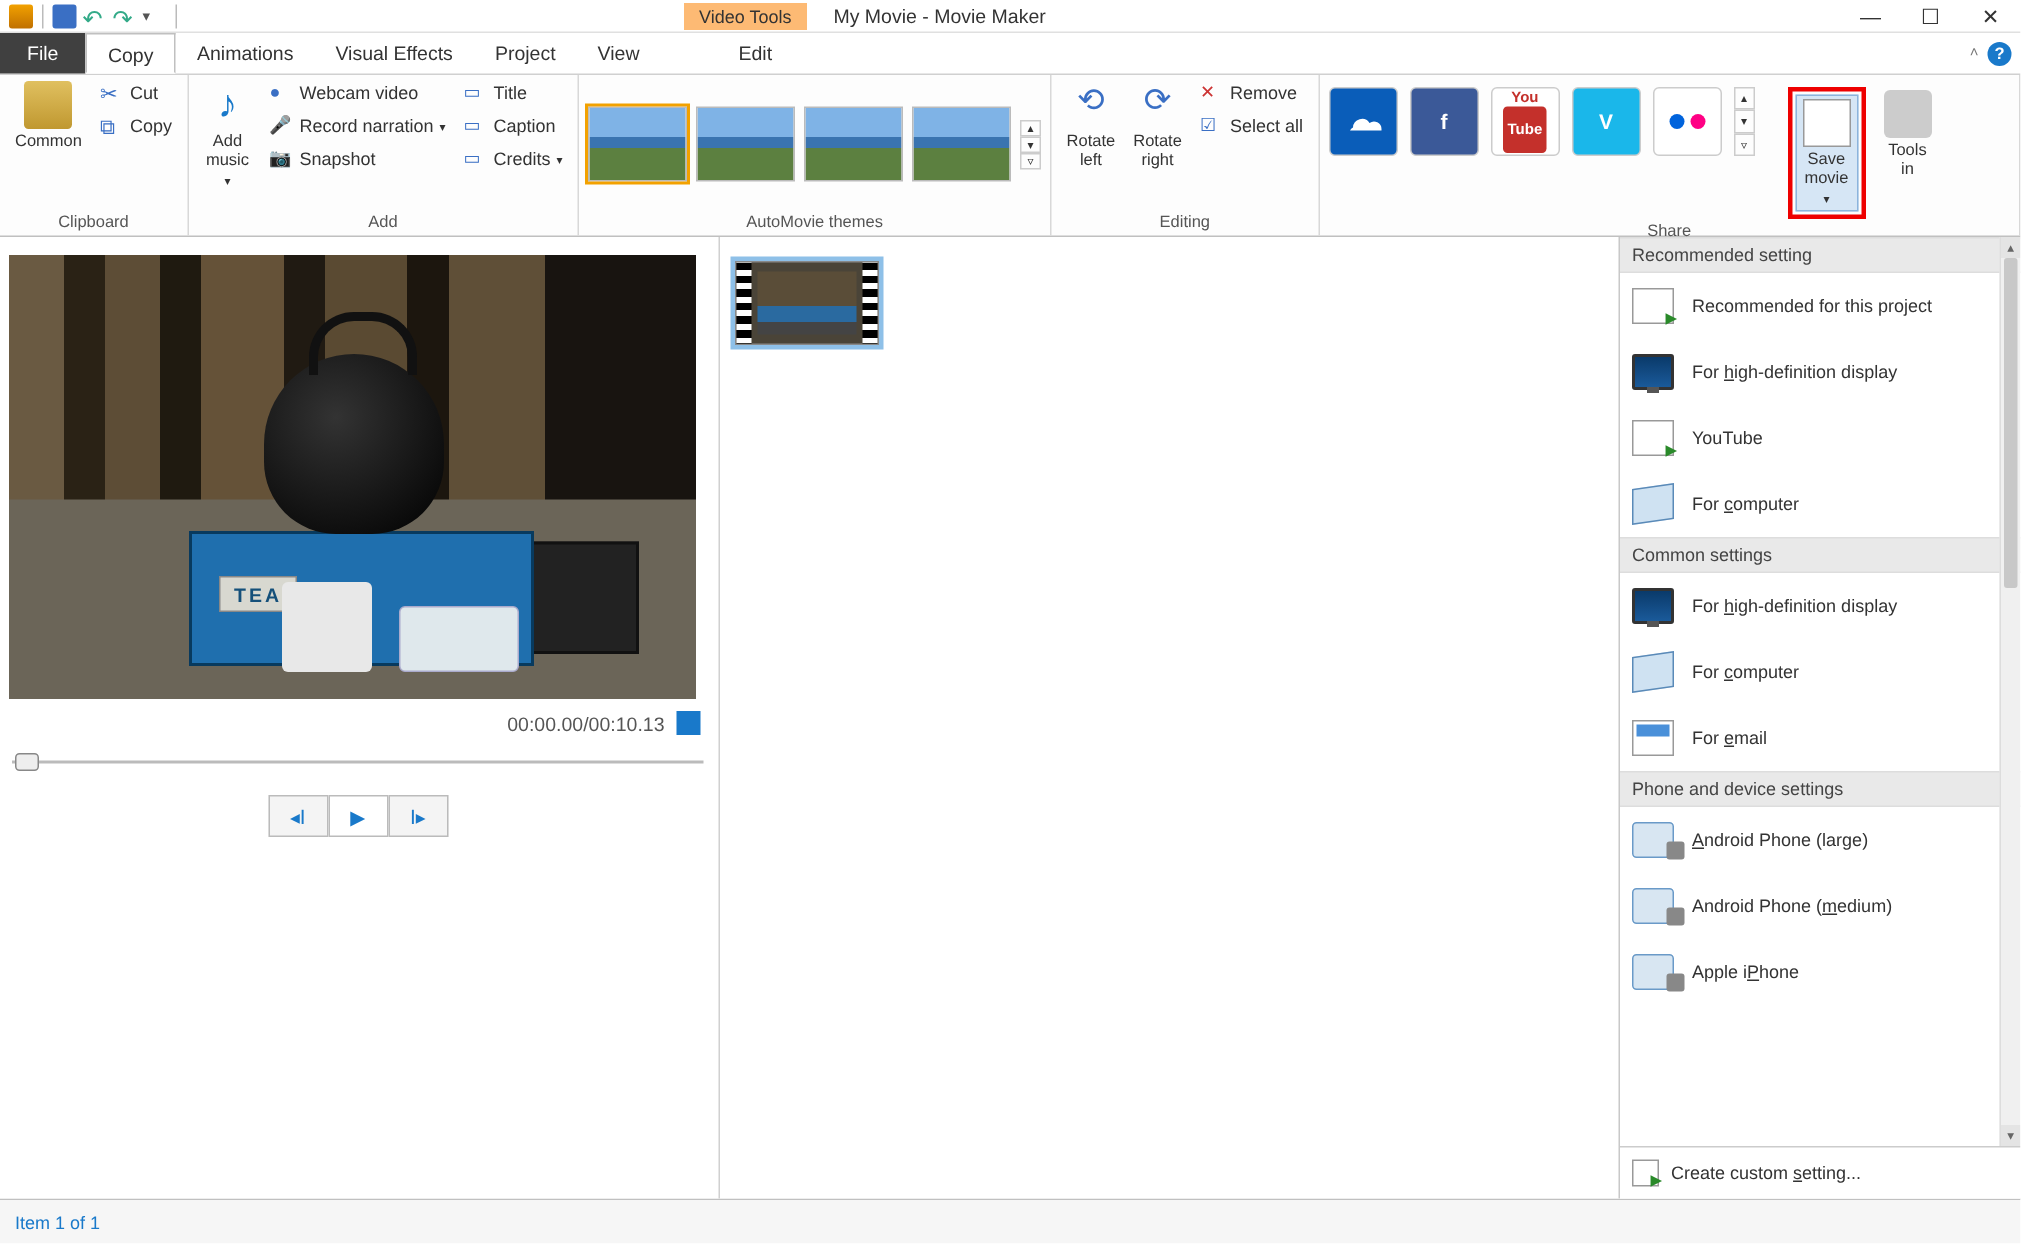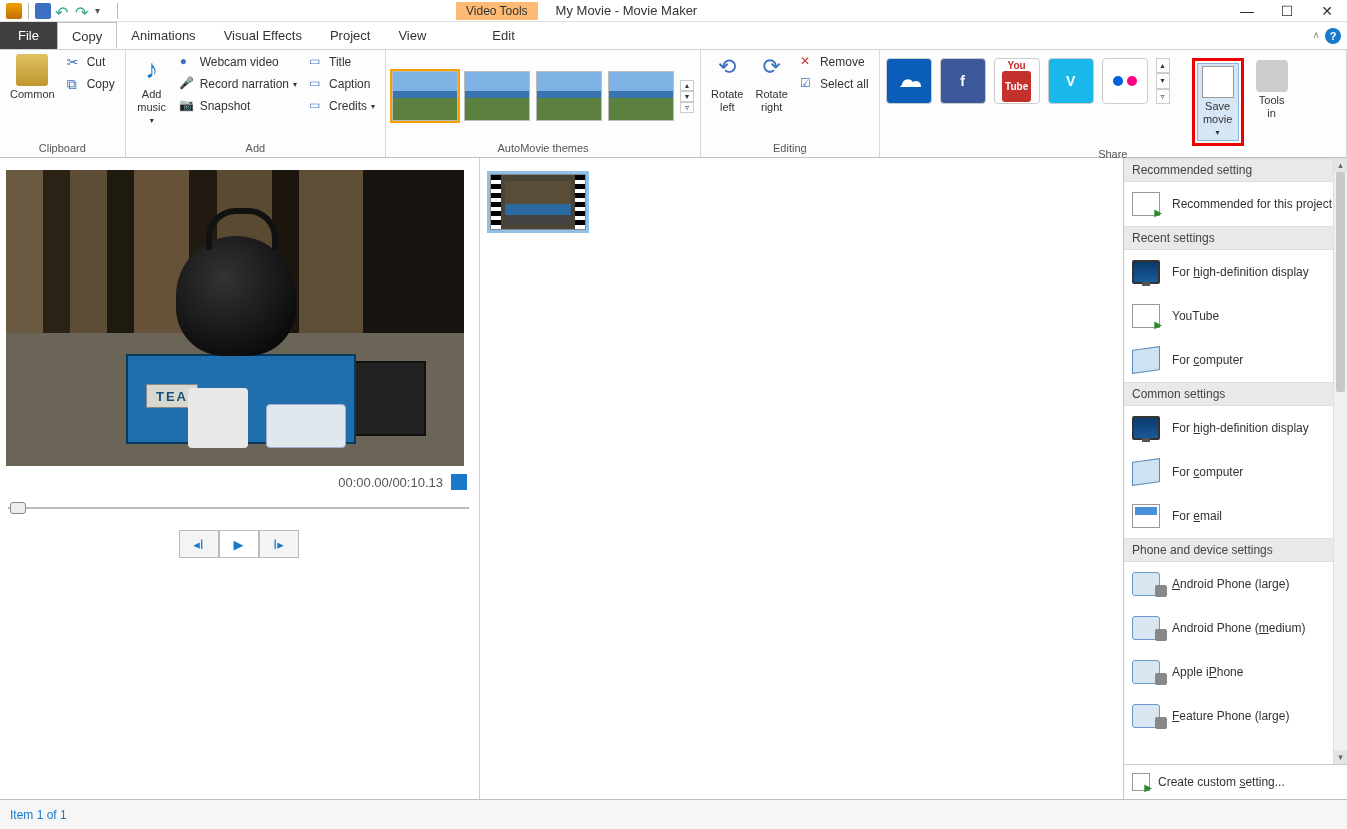--- a/index.html
+++ b/index.html
@@ -77,21 +77,21 @@
 .transport button { width: 40px; height: 28px; border: 1px solid #bbb; background: #f4f4f4; font-size: 13px; color:#1979ca; cursor:pointer;}
 .transport button.mid{background:#fff;}
 
 .timeline-pane { flex: 1; padding: 16px 10px; background:#fff; }
 .clip { width: 96px; height: 56px; border: 1px solid #888; outline:3px solid #8ec0e8; position:relative; background:#4a4438;}
 .clip::before,.clip::after{content:"";position:absolute;top:0;bottom:0;width:10px;background:repeating-linear-gradient(#000 0 5px,#fff 5px 9px);}
 .clip::before{left:0;} .clip::after{right:0;}
 .clip .mini{position:absolute;left:14px;right:14px;top:6px;bottom:6px;background:linear-gradient(#5a4d38 55%,#2a6aa0 55% 80%,#444 80%);}
 
 
-.save-panel { position:absolute; right:0; top:0; bottom:0; width:224px; background:#fff; border-left:1px solid #c8c8c8; display:flex; flex-direction:column; }
+.save-panel { position:absolute; right:0; top:0; bottom:0; width:268px; background:#fff; border-left:1px solid #c8c8c8; display:flex; flex-direction:column; }
 .save-panel .scroll { flex:1; overflow:hidden; position:relative; }
 .sp-header { background:#e9e9e9; padding:4px 8px; font-size:12px; color:#444; border-top:1px solid #ddd; border-bottom:1px solid #ddd;}
 .sp-item { display:flex; align-items:center; gap:12px; padding:10px 8px; font-size:12px; color:#333; cursor:pointer;}
 .sp-ic{width:28px;height:24px;display:inline-block;}
 .ic-monitor{background:linear-gradient(#0a3a6a,#1a5a9a);border:2px solid #333;border-radius:2px;position:relative;}
 .ic-monitor::after{content:"";position:absolute;left:8px;right:8px;bottom:-4px;height:4px;background:#555;}
 .ic-comp{background:#cfe2f2;border:1px solid #5a8ab8;transform:skewY(-8deg);}
 .ic-mail{background:#fff;border:1px solid #999;position:relative;}
 .ic-mail::before{content:"";position:absolute;left:2px;top:2px;right:2px;height:8px;background:#4a90d9;}
 .ic-doc{background:#fff;border:1px solid #999;position:relative;}
@@ -349,21 +349,20 @@
   </div>
 
   <div class="save-panel">
     <div class="scroll">
       <div class="sp-header">Recommended setting</div>
       <div class="sp-item">
         <span class="sp-ic ic-doc"></span>
         <span>Recommended for this project</span>
       </div>
 
-      <div class="sp-header">Recent settings</div>
       <div class="sp-item">
         <span class="sp-ic ic-monitor"></span>
         <span>For <span class="underline-key">h</span>igh-definition display</span>
       </div>
       <div class="sp-item">
         <span class="sp-ic ic-doc"></span>
         <span>YouTube</span>
       </div>
       <div class="sp-item">
         <span class="sp-ic ic-comp"></span>
@@ -389,24 +388,20 @@
         <span class="sp-ic ic-phone"></span>
         <span><span class="underline-key">A</span>ndroid Phone (large)</span>
       </div>
       <div class="sp-item">
         <span class="sp-ic ic-phone"></span>
         <span>Android Phone (<span class="underline-key">m</span>edium)</span>
       </div>
       <div class="sp-item">
         <span class="sp-ic ic-phone"></span>
         <span>Apple i<span class="underline-key">P</span>hone</span>
-      </div>
-      <div class="sp-item">
-        <span class="sp-ic ic-phone"></span>
-        <span><span class="underline-key">F</span>eature Phone (large)</span>
       </div>
 
       <div class="sp-scrollbar">
         <div class="arrow">▴</div>
           <div class="thumb"></div>
         <div class="arrow" style="position:absolute;bottom:0;left:0;right:0;">▾</div>
       </div>
     </div>
     <div class="sp-footer">
       <span class="sp-ic ic-doc" style="width:18px;height:18px;"></span>

